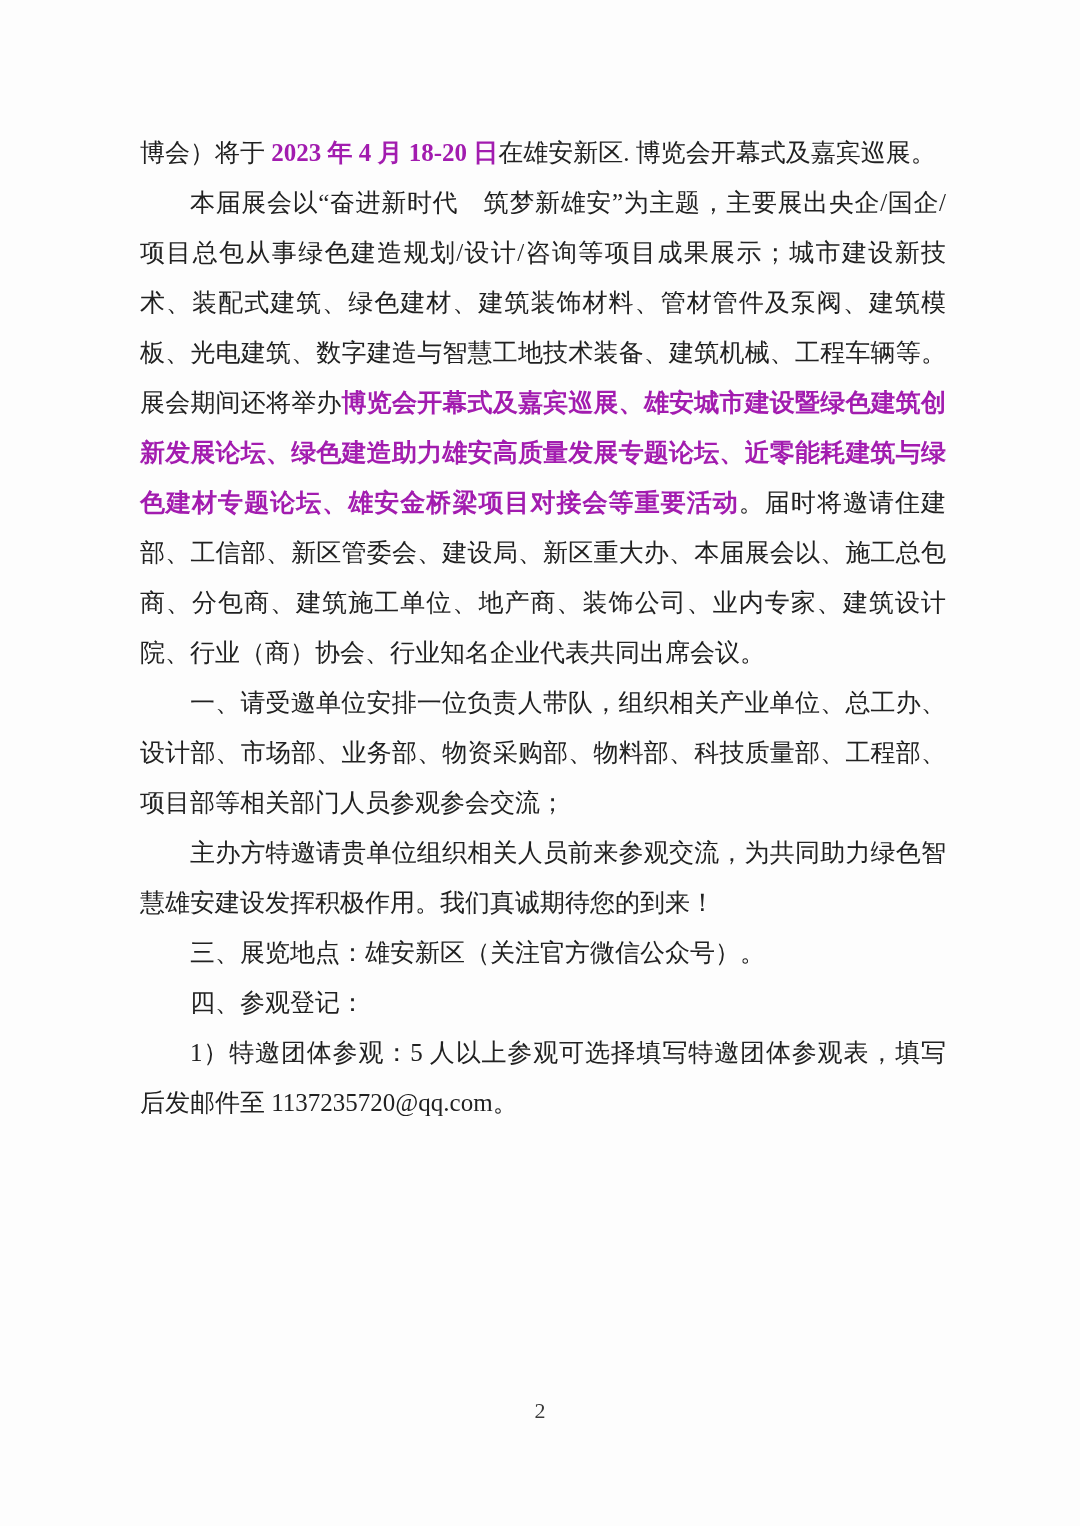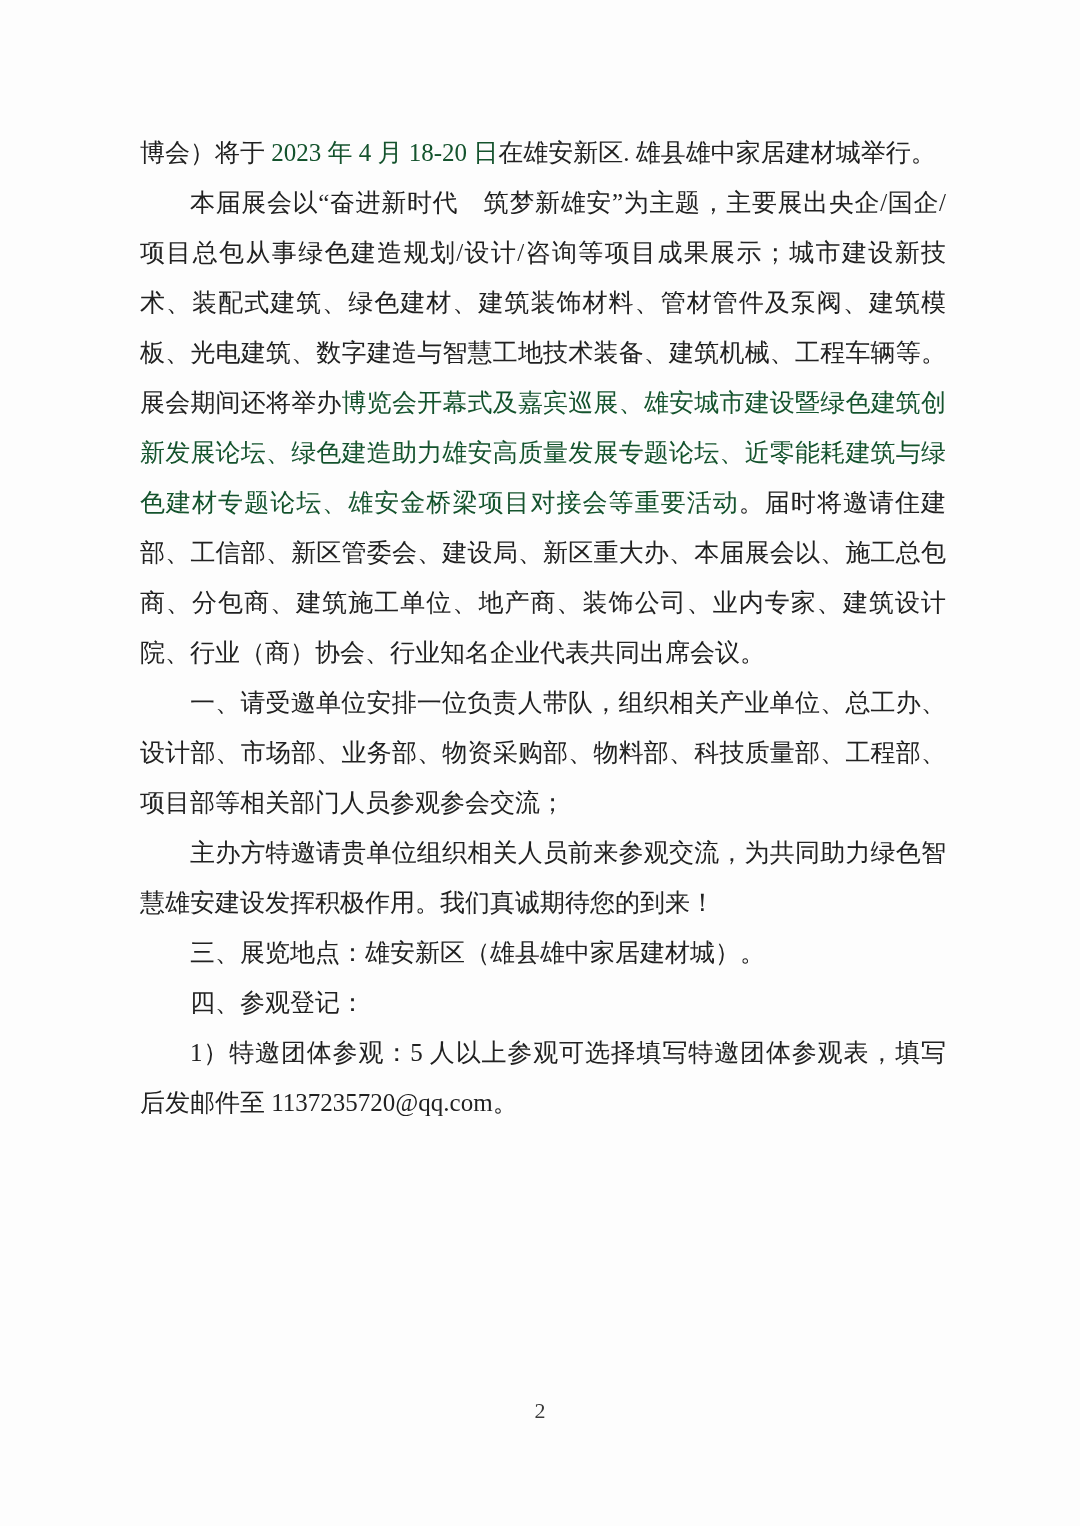--- a/index.html
+++ b/index.html
@@ -13,43 +13,43 @@
     position:absolute;left:0;top:0;width:1080px;height:1526px;
     background:#fdfdfd;
   }
   .content{
     position:absolute;left:140px;top:128px;width:806px;
     font-size:25px;line-height:50px;color:#212121;
     text-align:justify;
   }
   .content p{margin:0;padding:0;}
   .content p.indent{text-indent:2em;}
-  .b{font-weight:normal;color:#14532d;}
+  .b{font-weight:bold;color:#a21caf;}
   .page-number{
     position:absolute;left:0;top:1398px;width:1080px;
     text-align:center;font-size:22px;color:#3a3a3a;
     font-family:"Liberation Serif","DejaVu Serif",serif;
   }
 </style>
 </head>
 <body>
 
 <div class="page">
   <div class="content">
 
-    <p><span>博会）将于 </span><span class="b">2023 年 4 月 18-20 日</span><span>在雄安新区. 雄县雄中家居建材城举行。</span></p>
+    <p><span>博会）将于 </span><span class="b">2023 年 4 月 18-20 日</span><span>在雄安新区. 博览会开幕式及嘉宾巡展。</span></p>
 
     <p class="indent"><span>本届展会以“奋进新时代　筑梦新雄安”为主题，主要展出央企/国企/项目总包从事绿色建造规划/设计/咨询等项目成果展示；城市建设新技术、装配式建筑、绿色建材、建筑装饰材料、管材管件及泵阀、建筑模板、光电建筑、数字建造与智慧工地技术装备、建筑机械、工程车辆等。展会期间还将举办</span><span class="b">博览会开幕式及嘉宾巡展、雄安城市建设暨绿色建筑创新发展论坛、绿色建造助力雄安高质量发展专题论坛、近零能耗建筑与绿色建材专题论坛、雄安金桥梁项目对接会等重要活动</span><span>。届时将邀请住建部、工信部、新区管委会、建设局、新区重大办、本届展会以、施工总包商、分包商、建筑施工单位、地产商、装饰公司、业内专家、建筑设计院、行业（商）协会、行业知名企业代表共同出席会议。</span></p>
 
     <p class="indent"><span>一、请受邀单位安排一位负责人带队，组织相关产业单位、总工办、设计部、市场部、业务部、物资采购部、物料部、科技质量部、工程部、项目部等相关部门人员参观参会交流；</span></p>
 
     <p class="indent"><span>主办方特邀请贵单位组织相关人员前来参观交流，为共同助力绿色智慧雄安建设发挥积极作用。我们真诚期待您的到来！</span></p>
 
 
-    <p class="indent"><span>三、展览地点：雄安新区（雄县雄中家居建材城）。</span></p>
+    <p class="indent"><span>三、展览地点：雄安新区（关注官方微信公众号）。</span></p>
 
     <p class="indent"><span>四、参观登记：</span></p>
 
     <p class="indent"><span>1）特邀团体参观：5 人以上参观可选择填写特邀团体参观表，填写后发邮件至 1137235720@qq.com。</span></p>
 
 
   </div>
 
   <div class="page-number">2</div>
 </div>

